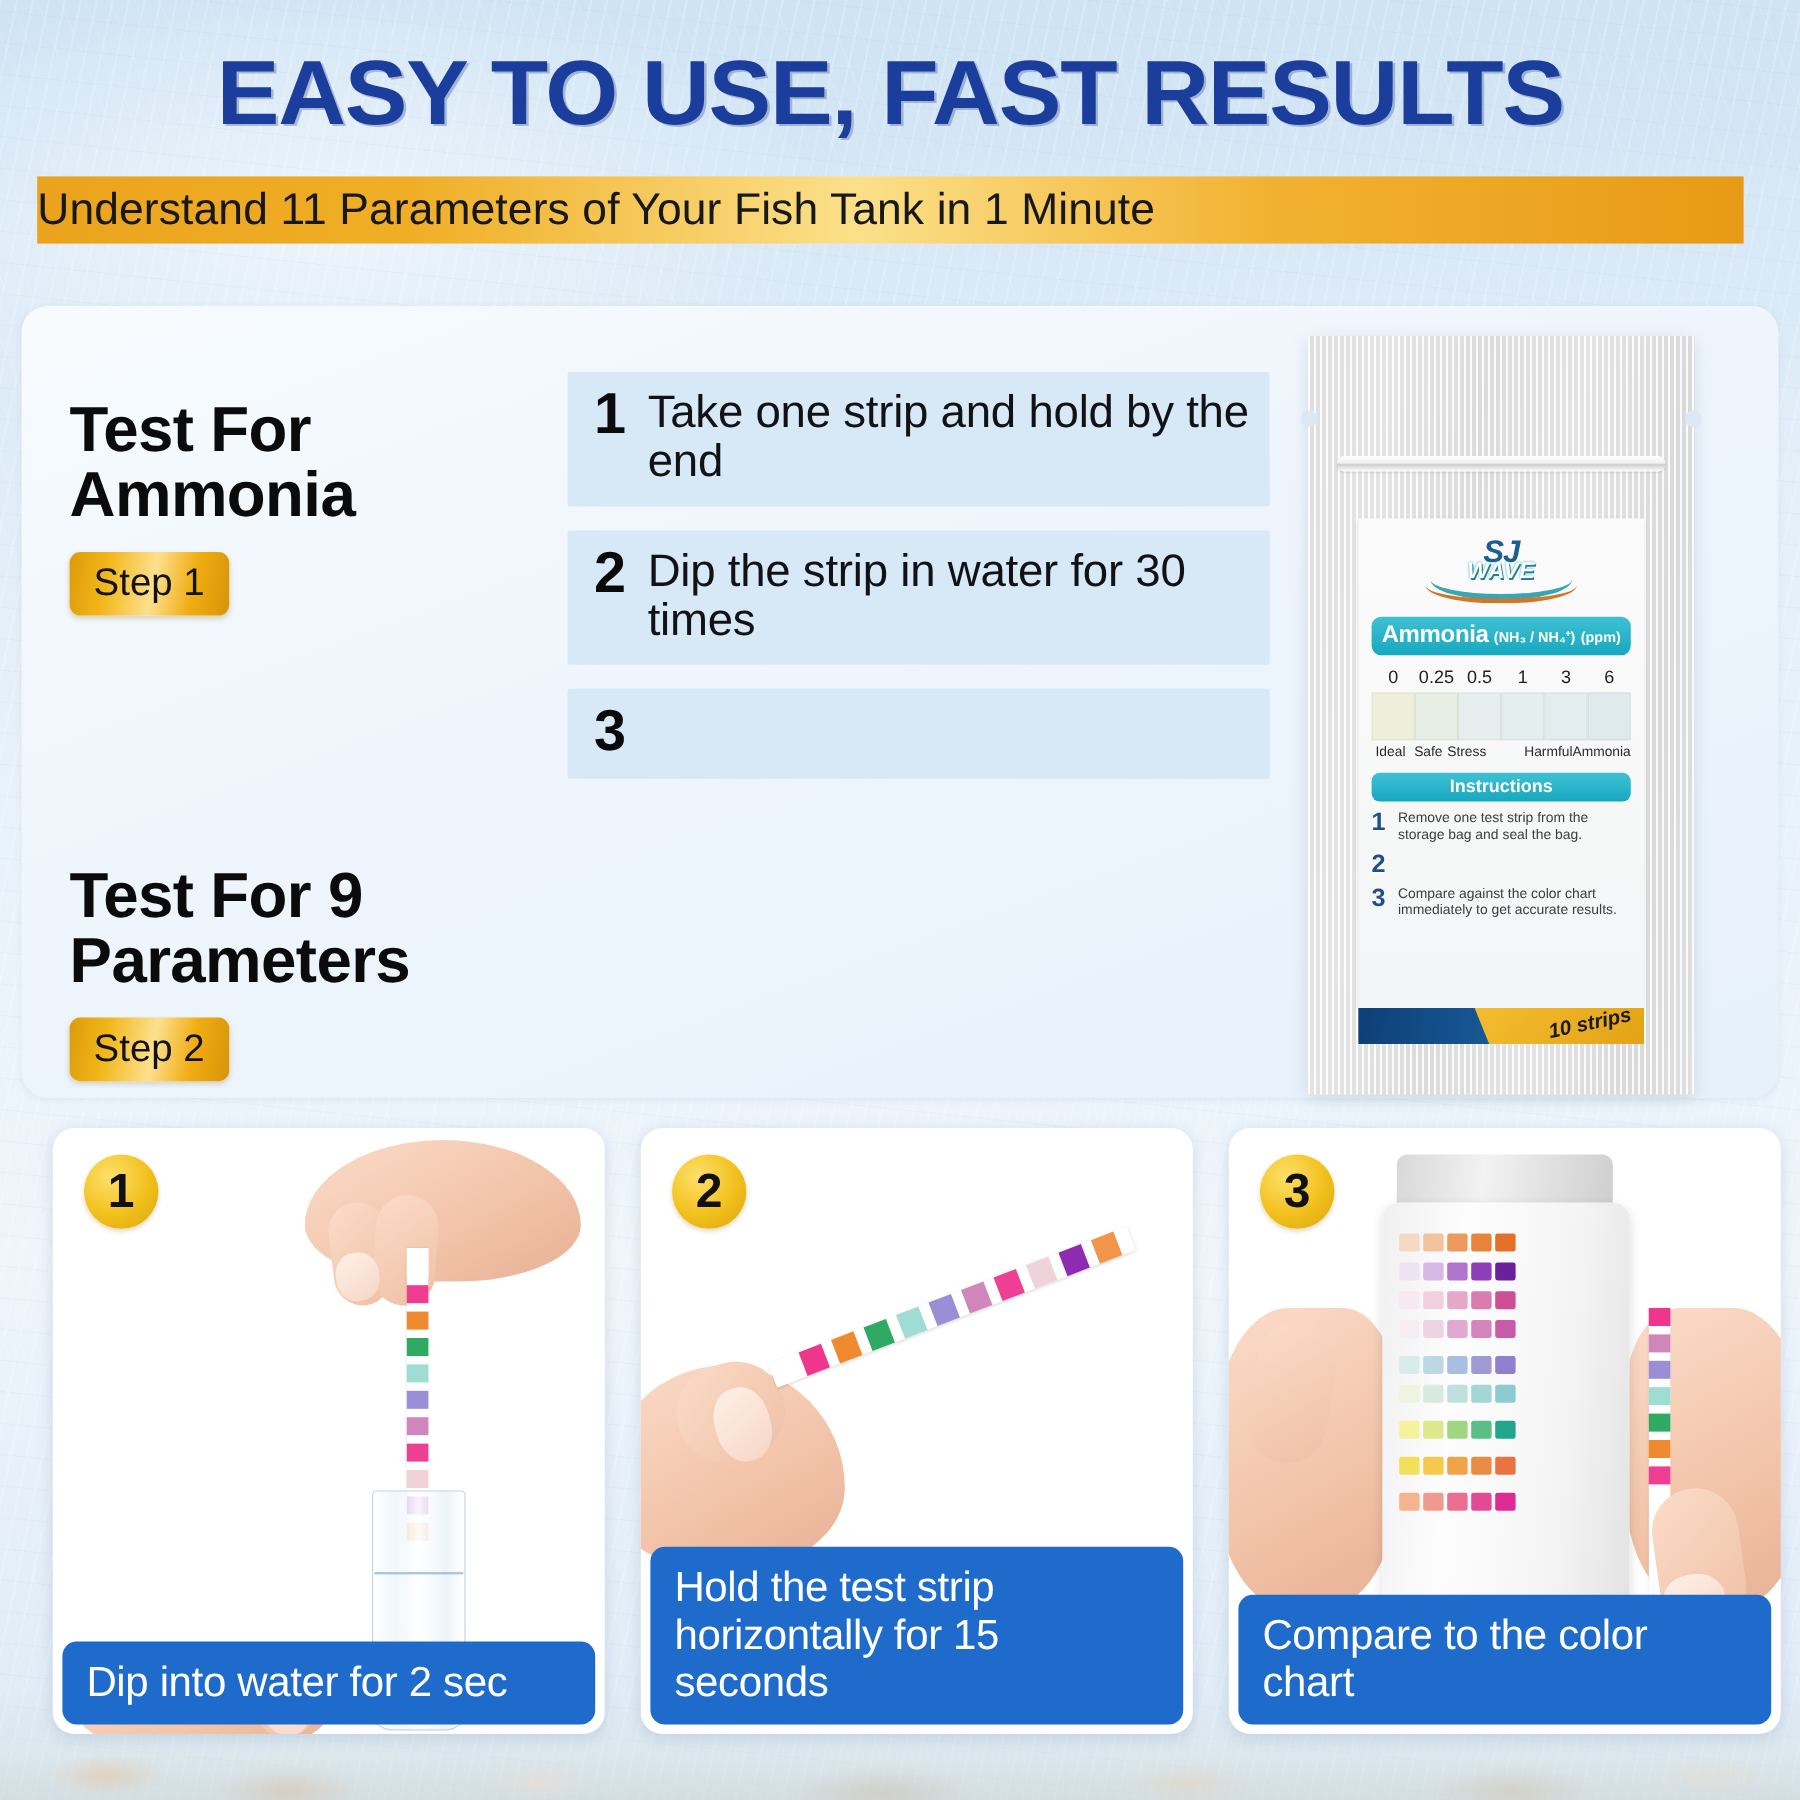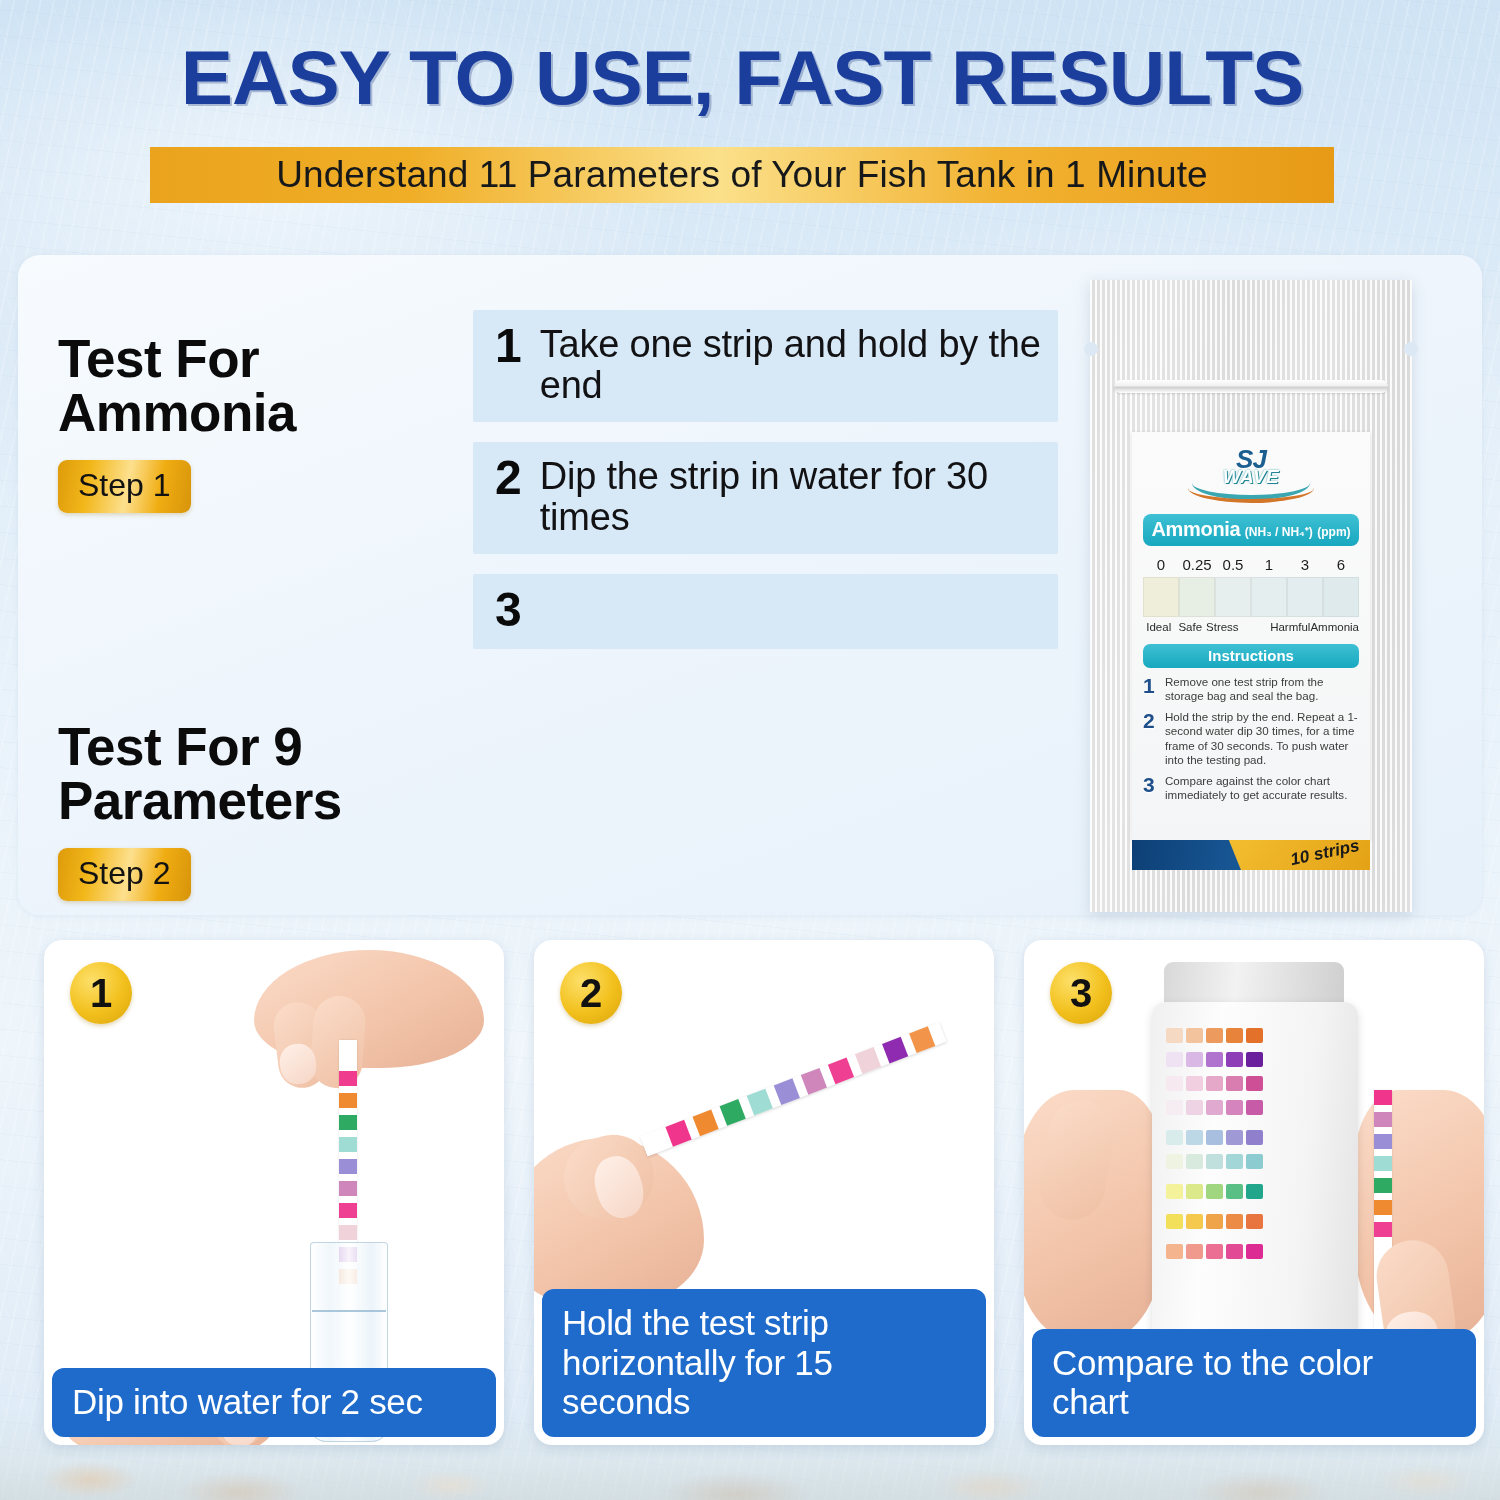--- a/index.html
+++ b/index.html
@@ -43,23 +43,23 @@
   
   .header { position:absolute; left:0; right:16px; top:34px; text-align:center; }
   .headline {
     font-size:76px; font-weight:700; letter-spacing:-1px;
     color:#1b3d9c;
     text-shadow:2px 2px 0 rgba(20,45,120,.28);
     white-space:nowrap;
     transform:scaleX(1.03);
   }
   .subbar {
-    margin:26px auto 12px; width:1184px; height:56px;
+    margin:26px auto 12px; width:1422px; height:56px;
     background:linear-gradient(90deg,#eba31d 0%,#f0ae27 22%,#fbe08a 48%,#f2b231 72%,#e79a16 100%);
-    display:flex; align-items:center; justify-content:center;
+    display:flex; align-items:center; 
   }
   .subbar span {
     font-size:37px; font-weight:400; color:#16181a; letter-spacing:.1px; white-space:nowrap;
   }
 
   
   .panel {
     position:absolute; left:18px; top:255px; width:1464px; height:660px;
     background:linear-gradient(160deg, #f7fbfe 0%, #eef5fc 45%, #e7f1fa 100%);
     border-radius:22px;
@@ -322,21 +322,20 @@
 
     <div class="instr-bar">Instructions</div>
 
     <div class="instr">
       <div class="ir">
         <div class="n">1</div>
         <div class="t">Remove one test strip from the storage bag and seal the bag.</div>
       </div>
       <div class="ir">
         <div class="n">2</div>
-        <div class="t">Hold the strip by the end. Repeat a 1-second water dip 30 times, for a time frame of 30 seconds. To push water into the testing pad.</div>
       </div>
       <div class="ir">
         <div class="n">3</div>
         <div class="t">Compare against the color chart immediately to get accurate results.</div>
       </div>
     </div>
   </div>
 
   <div class="botband">
     <div class="gold"></div>

